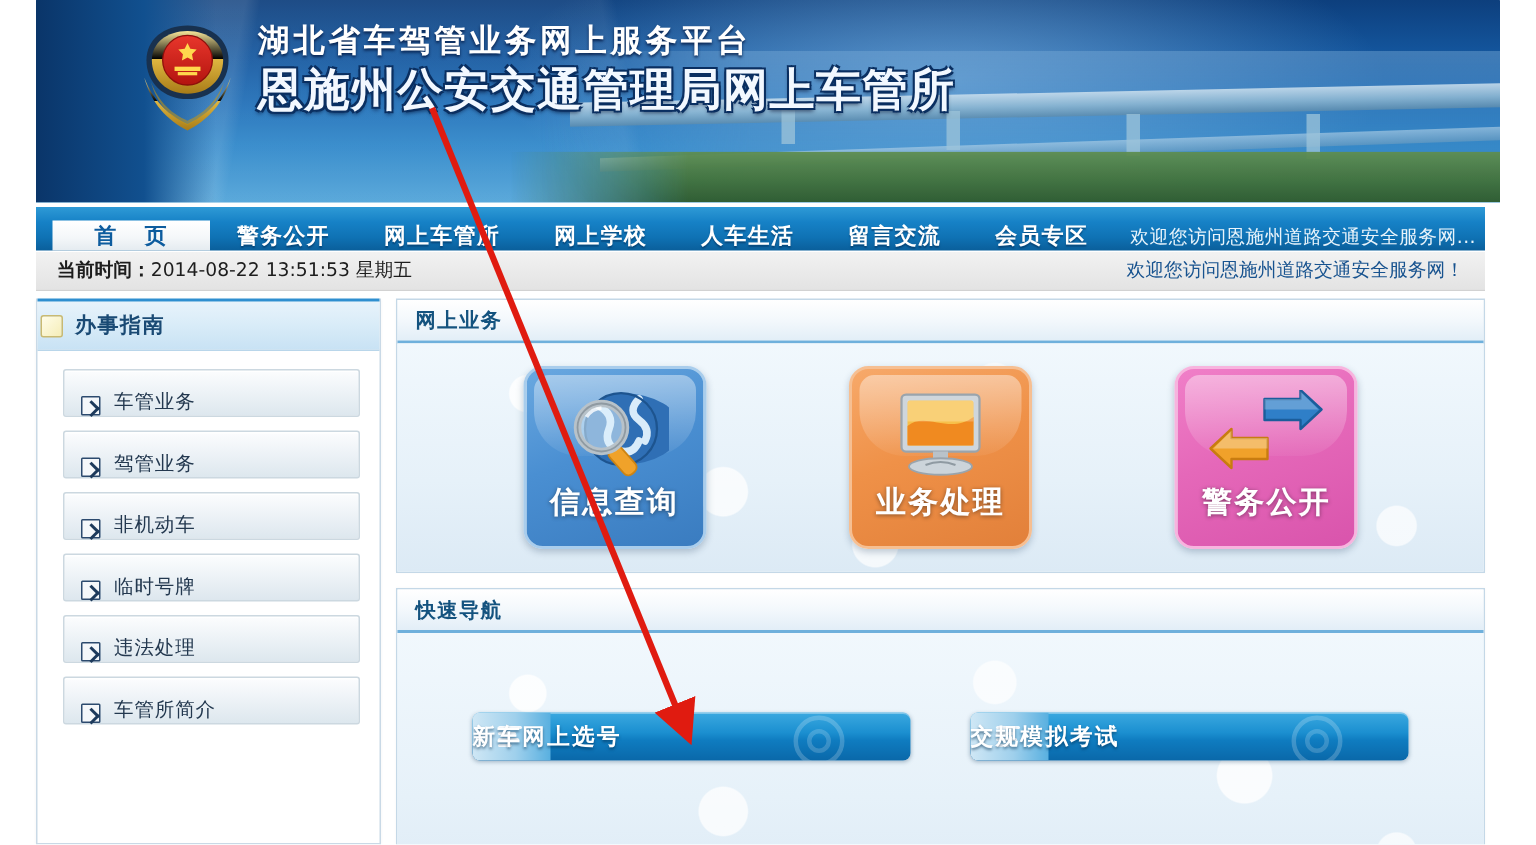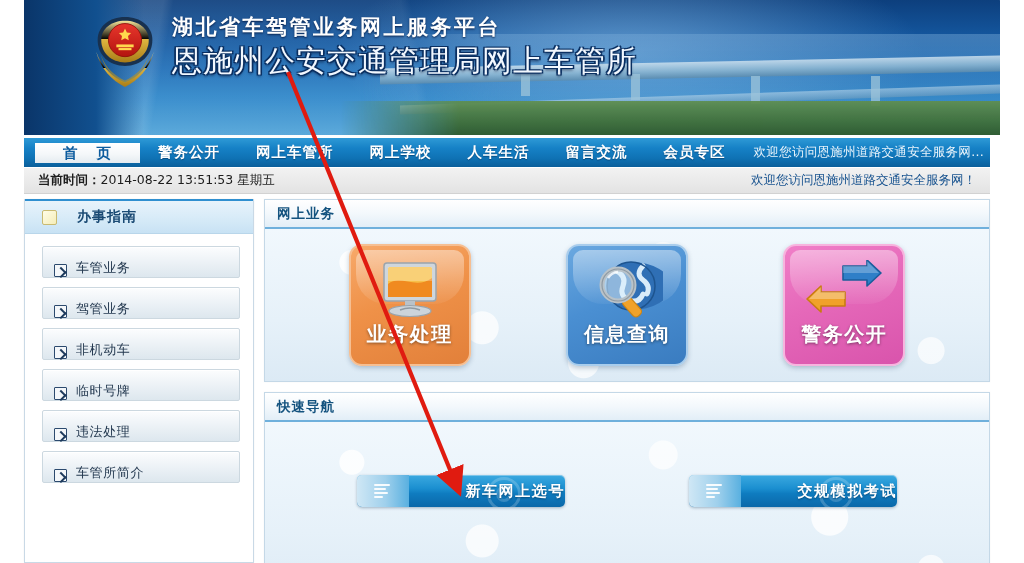--- a/index.html
+++ b/index.html
@@ -57,34 +57,34 @@
   
   .emblem{position:absolute;left:65px;top:14px;width:72px;height:76px;}
 
   .titles{position:absolute;left:148px;top:17px;}
   .title-sm{
     font-size:21px;color:#ffffff;letter-spacing:2.5px;font-weight:bold;
     text-shadow:0 1px 2px rgba(0,20,60,.85);line-height:1;
     font-family:"DejaVu Sans","Liberation Sans",sans-serif;
   }
   .title-lg{
-    margin-top:7px;font-size:30px;line-height:1.08;font-weight:normal;letter-spacing:1px;
+    margin-top:7px;font-size:30px;line-height:1.08;font-weight:bold;letter-spacing:1px;
     color:#f2f8ff;
     text-shadow:
       -1.4px -1.4px 0 #0a2f61, 1.4px -1.4px 0 #0a2f61,
       -1.4px  1.4px 0 #0a2f61, 1.4px  1.4px 0 #0a2f61,
        0 2px 3px rgba(0,10,40,.7);
     font-family:"DejaVu Serif","Liberation Serif",serif;
   }
 
   
   .navbar{
     position:absolute;left:24px;top:138px;width:966px;height:29px;
     background:linear-gradient(180deg,#2e9ad6 0%,#1681c6 35%,#0f72b4 70%,#0a5f9b 100%);
-    display:flex;align-items:center;
+    display:flex;align-items:flex-end;
   }
   .nav-item{
     display:flex;align-items:center;justify-content:center;
     color:#ffffff;font-size:14.5px;font-weight:bold;letter-spacing:1px;
     padding:0 18px;cursor:pointer;white-space:nowrap;
     text-shadow:0 1px 1px rgba(0,40,80,.5);
     font-family:"DejaVu Sans","Liberation Sans",sans-serif;
   }
   .nav-item.first{margin-left:11px;}
   .nav-item.active{
@@ -114,21 +114,21 @@
   
   .body-wrap{position:absolute;left:24px;top:199px;width:966px;height:364px;display:flex;gap:0;}
 
   
   .sidebar{
     width:228px;margin-left:0;background:#ffffff;
     border:1px solid #c9d9e6;border-top:none;
     box-shadow:0 0 2px rgba(0,0,0,.05);
   }
   .side-head{
-    height:32px;display:flex;align-items:center;gap:20px;padding:0 0 0 17px;
+    height:32px;display:flex;align-items:center;gap:8px;padding:0 0 0 2px;
     background:linear-gradient(180deg,#e8f3fb 0%,#d9ecf8 48%,#c8e2f4 100%);
     border-top:2px solid #2f8fd0;border-bottom:1px solid #b9d6ea;
   }
   .side-head .sq{
     width:13px;height:13px;border:1px solid #c9ba72;border-radius:2px;
     background:linear-gradient(135deg,#fffde8,#f5edb8);
   }
   .side-head .txt{font-size:14px;font-weight:bold;color:#1a4a74;letter-spacing:1px;
     font-family:"DejaVu Sans","Liberation Sans",sans-serif;}
   .side-list{padding:12px 13px 10px 17px;}
@@ -184,24 +184,24 @@
         margin-bottom:16px;text-shadow:0 1px 3px rgba(0,0,0,.45);
         font-family:"DejaVu Sans","Liberation Sans",sans-serif;}
   .tile .art{position:absolute;left:0;right:0;top:8px;height:74px;z-index:2;display:flex;align-items:center;justify-content:center;}
   .tile.orange{background:linear-gradient(160deg,#f7a96a 0%,#ef9148 45%,#e2803a 100%);border:2px solid #f6bf92;}
   .tile.blue{background:linear-gradient(160deg,#6aa8e0 0%,#4a8fd2 45%,#3a7cc0 100%);border:2px solid #a9cdec;}
   .tile.pink{background:linear-gradient(160deg,#f07fc8 0%,#e568b9 45%,#d954ac 100%);border:2px solid #f7b4de;}
 
   
   .qn-body{height:130px;display:flex;align-items:flex-start;justify-content:space-around;padding:53px 30px 0;}
   .qbtn{
-    width:208px;height:32px;border-radius:5px;position:relative;cursor:pointer;overflow:hidden;
+    width:292px;height:32px;border-radius:5px;position:relative;cursor:pointer;overflow:hidden;
     background:linear-gradient(180deg,#3ba9e0 0%,#1b8fd0 42%,#0f7cc0 58%,#0a68a9 100%);
     box-shadow:0 1px 3px rgba(20,60,95,.35), inset 0 1px 0 rgba(255,255,255,.35);
-    display:flex;align-items:center;justify-content:flex-end;
+    display:flex;align-items:center;justify-content:flex-start;
   }
   .qbtn .lead{
     position:absolute;left:0;top:0;bottom:0;width:52px;
     background:linear-gradient(90deg,#cfe7f5 0%,#9fd0ec 55%,#59b0e0 100%);
   }
   .qbtn .bars{position:absolute;left:17px;top:9px;width:16px;height:14px;}
   .qbtn .bars i{display:block;height:2px;background:#ffffff;opacity:.92;margin-bottom:2px;border-radius:1px;}
   .qbtn .swirl{
     position:absolute;right:44px;top:2px;width:28px;height:28px;border-radius:50%;
     border:3px solid rgba(255,255,255,.20);
@@ -318,52 +318,52 @@
     </div>
 
     <div class="main">
 
       <div class="panel">
         <div class="panel-head">
           <span class="t">网上业务</span>
         </div>
         <div class="panel-body biz-body">
 
-          <div class="tile orange">
-            <div class="glass"></div>
-            <div class="art">
-              <svg width="72" height="62" viewBox="0 0 72 62">
-                <rect x="10" y="3" width="52" height="38" rx="3" fill="#cfd6dc" stroke="#9aa4ac" stroke-width="1.5"></rect>
-                <rect x="14" y="7" width="44" height="30" rx="1.5" fill="#f7c04a"></rect>
-                <path d="M14 24 C26 14 42 30 58 18 L58 37 L14 37 Z" fill="#f08a20"></path>
-                <rect x="14" y="7" width="44" height="14" fill="rgba(255,255,255,.25)"></rect>
-                <rect x="31" y="41" width="10" height="7" fill="#b9c2c9"></rect>
-                <ellipse cx="36" cy="51" rx="21" ry="5.5" fill="#ccd4da" stroke="#9aa4ac" stroke-width="1.2"></ellipse>
-                <path d="M26 50 q10 -4 20 0" stroke="#8f9aa2" stroke-width="1.4" fill="none"></path>
-              </svg>
-            </div>
-            <div class="cap">业务处理</div>
-          </div>
-
           <div class="tile blue">
             <div class="glass"></div>
             <div class="art">
               <svg width="72" height="66" viewBox="0 0 72 66">
                 <circle cx="40" cy="28" r="24" fill="#2f6fb5"></circle>
                 <path d="M40 4 a24 24 0 0 1 0 48 a30 18 0 0 0 0 -48" fill="#2f6fb5"></path>
                 <path d="M24 12 q12 6 8 16 q-4 10 6 14 q10 4 14 -6" stroke="#d9ecfa" stroke-width="5" fill="none" stroke-linecap="round"></path>
                 <path d="M52 8 q-8 8 0 14 q8 6 4 14" stroke="#d9ecfa" stroke-width="5" fill="none" stroke-linecap="round"></path>
                 <circle cx="40" cy="28" r="24" fill="none" stroke="#1d548f" stroke-width="1.5"></circle>
                 <rect x="36" y="38" width="10" height="22" rx="4" transform="rotate(-42 41 49)" fill="#f0a22a" stroke="#cc8414" stroke-width="1.2"></rect>
                 <circle cx="27" cy="27" r="16" fill="rgba(220,240,252,.55)" stroke="#b8c2c9" stroke-width="5"></circle>
                 <circle cx="27" cy="27" r="16" fill="none" stroke="#8f9aa2" stroke-width="1.2"></circle>
                 <path d="M17 20 a13 13 0 0 1 10 -6" stroke="#ffffff" stroke-width="2.5" fill="none" opacity=".8"></path>
               </svg>
             </div>
             <div class="cap">信息查询</div>
+          </div>
+
+          <div class="tile orange">
+            <div class="glass"></div>
+            <div class="art">
+              <svg width="72" height="62" viewBox="0 0 72 62">
+                <rect x="10" y="3" width="52" height="38" rx="3" fill="#cfd6dc" stroke="#9aa4ac" stroke-width="1.5"></rect>
+                <rect x="14" y="7" width="44" height="30" rx="1.5" fill="#f7c04a"></rect>
+                <path d="M14 24 C26 14 42 30 58 18 L58 37 L14 37 Z" fill="#f08a20"></path>
+                <rect x="14" y="7" width="44" height="14" fill="rgba(255,255,255,.25)"></rect>
+                <rect x="31" y="41" width="10" height="7" fill="#b9c2c9"></rect>
+                <ellipse cx="36" cy="51" rx="21" ry="5.5" fill="#ccd4da" stroke="#9aa4ac" stroke-width="1.2"></ellipse>
+                <path d="M26 50 q10 -4 20 0" stroke="#8f9aa2" stroke-width="1.4" fill="none"></path>
+              </svg>
+            </div>
+            <div class="cap">业务处理</div>
           </div>
 
           <div class="tile pink">
             <div class="glass"></div>
             <div class="art">
               <svg width="78" height="62" viewBox="0 0 78 62">
                 <path d="M38 6 L62 6 L62 0 L76 13 L62 26 L62 20 L38 20 Z" fill="#2f7fc8" stroke="#1b5d9b" stroke-width="1.6" stroke-linejoin="round"></path>
                 <path d="M38 6 L62 6 L62 1 L74 13 L62 13 L38 13 Z" fill="rgba(255,255,255,.25)"></path>
                 <path d="M40 32 L16 32 L16 26 L2 39 L16 52 L16 46 L40 46 Z" fill="#f0a12a" stroke="#c87c10" stroke-width="1.6" stroke-linejoin="round"></path>
                 <path d="M40 32 L16 32 L16 27 L4 39 L16 39 L40 39 Z" fill="rgba(255,255,255,.3)"></path>

